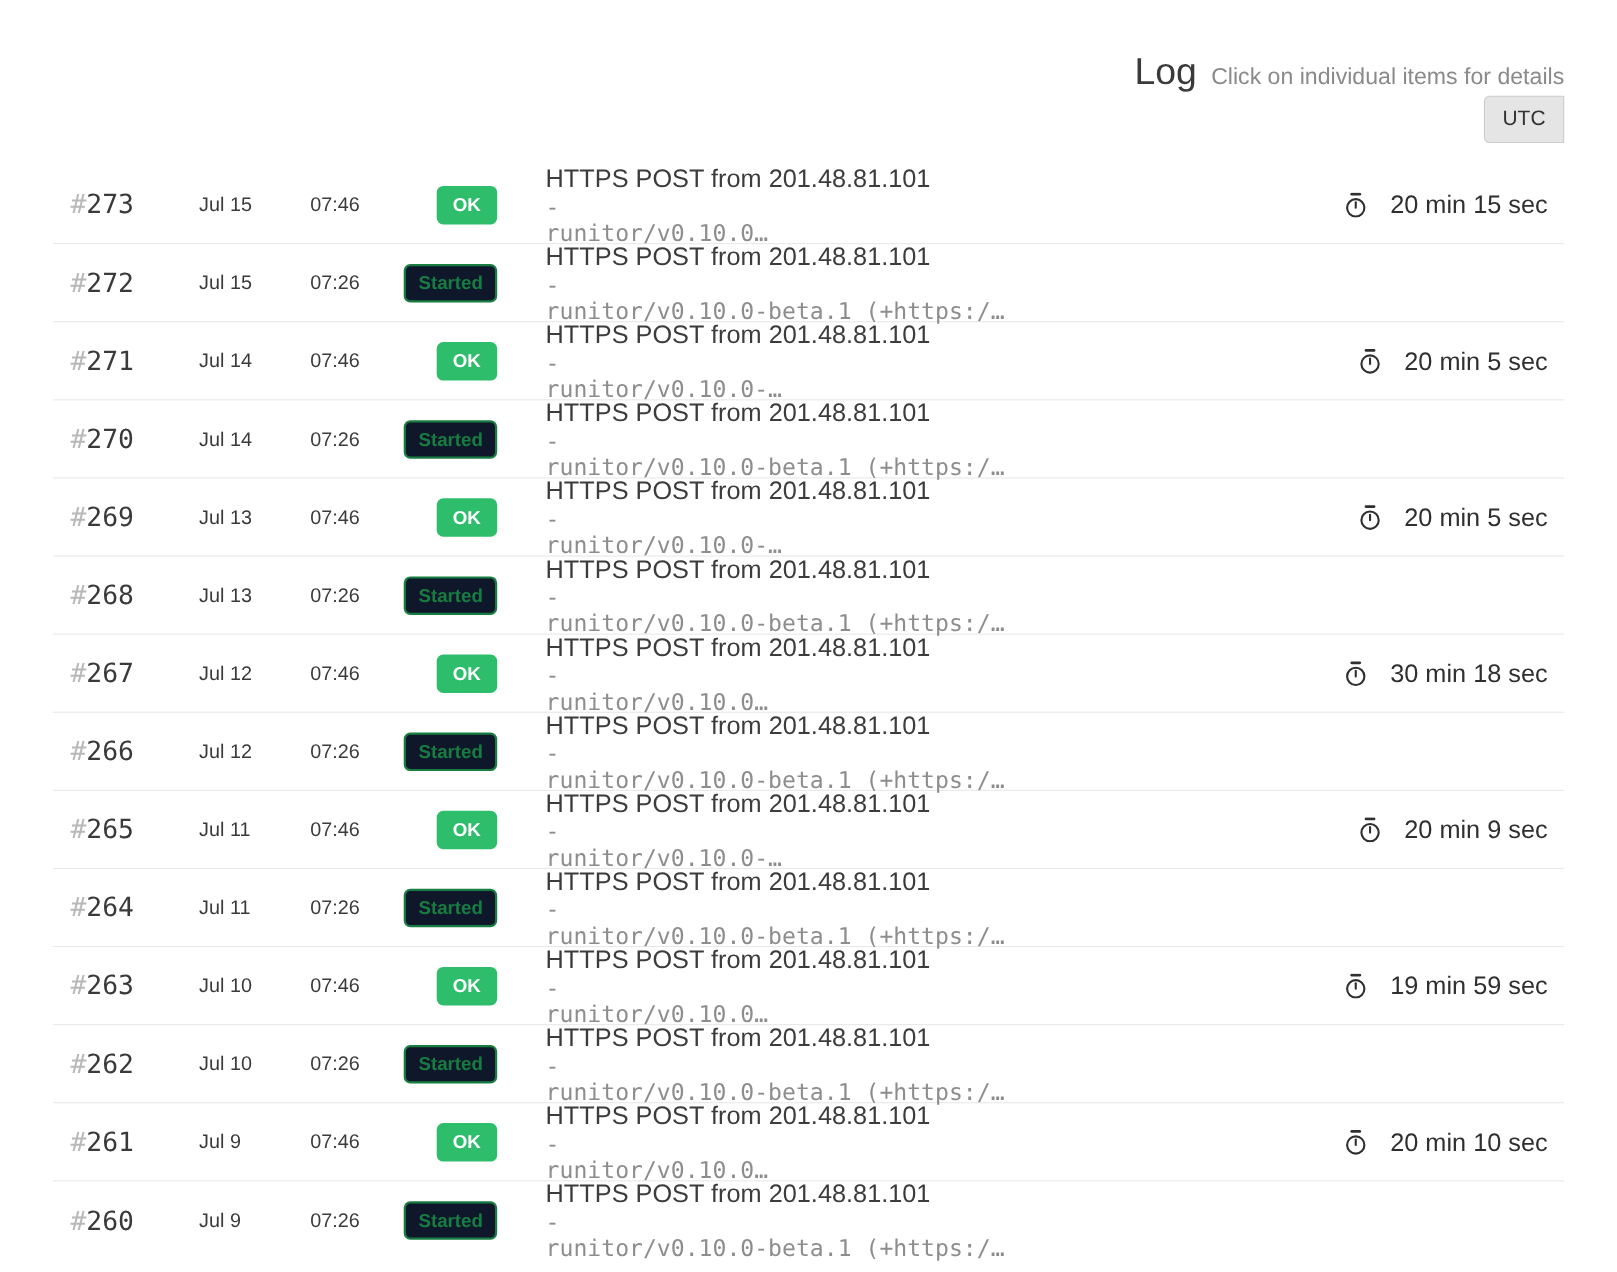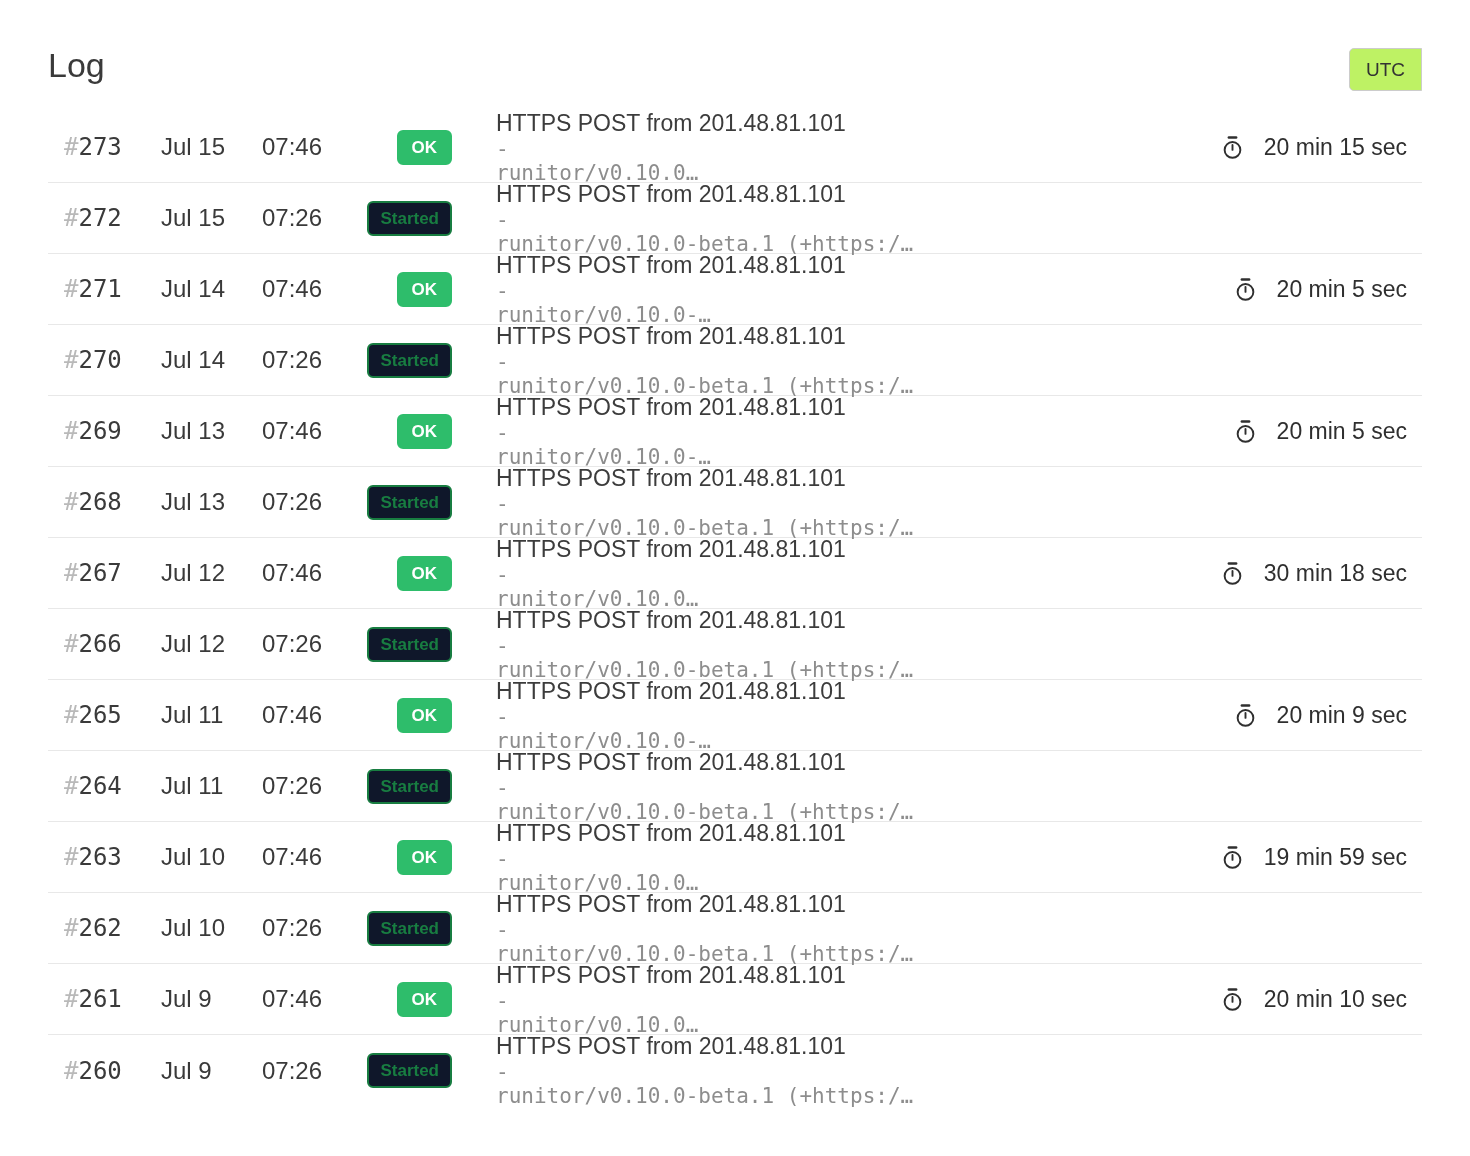--- a/index.html
+++ b/index.html
@@ -10,32 +10,33 @@
   *{box-sizing:border-box;}
   html,body{margin:0;padding:0;background:#ffffff;}
   body{
     width:1470px;min-height:1156px;
     font-family:"Liberation Sans",sans-serif;color:var(--text-dark);
   }
   .page{width:1470px;}
 
   
   .header{
-    display:flex;justify-content:space-between;align-items:flex-start;
+    display:flex;justify-content:space-between;align-items:flex-end;
     padding:46px 48px 0 48px;
+    flex-direction:column;
   }
   .title-block{display:flex;align-items:baseline;}
   .page-title{font-size:34px;font-weight:400;color:#3a3a3a;line-height:1.15;}
   .page-subtitle{font-size:21px;color:var(--text-muted);margin-left:13px;}
 
   .tz-toggle{display:inline-flex;margin-top:2px;}
   .tz-btn{
     font-family:"Liberation Sans",sans-serif;
     font-size:19px;color:#333;line-height:1;
-    padding:11px 16px;background:#bef264;border:1px solid var(--btn-border);
+    padding:11px 16px;background:#e5e5e5;border:1px solid var(--btn-border);
     cursor:pointer;
   }
   .tz-btn.left{border-radius:5px 0 0 5px;}
   .tz-btn.right{border-radius:0 5px 5px 0;margin-left:-1px;}
   .tz-btn.active{
     background:linear-gradient(#ececec,#e2e2e2);
     border-color:var(--btn-active-border);
     box-shadow:inset 0 2px 3px rgba(0,0,0,0.06);
     position:relative;z-index:1;
   }
@@ -49,21 +50,21 @@
     height:71px;
     cursor:pointer;
   }
   .log-row:not(:last-child){border-bottom:1px solid var(--divider);}
 
   .cell-number{
     font-family:"DejaVu Sans Mono",monospace;
     font-size:24px;padding-left:16px;white-space:nowrap;color:#3a3a3a;
   }
   .cell-number .hash{color:var(--hash);}
-  .cell-date,.cell-time{font-size:24px;color:#3a3a3a;white-space:nowrap;}
+  .cell-date,.cell-time{font-size:18px;color:#3a3a3a;white-space:nowrap;margin-left:20px;}
 
   .cell-badge{justify-self:end;}
   .badge{
     display:inline-block;font-weight:bold;font-size:17px;line-height:1;
     border-radius:6px;white-space:nowrap;
   }
   .badge.ok{background:var(--ok-bg);color:#ffffff;padding:7px 13px;border:2px solid var(--ok-bg);}
   .badge.started{background:#0f172a;color:var(--started-green);border:2px solid var(--started-green);padding:7px 11px;text-align:right;}
 
   .cell-event{
@@ -87,20 +88,21 @@
   .stopwatch-icon{display:inline-block;}
 </style>
 </head>
 <body>
 
 <div class="page">
 
   <div class="header">
     <div class="title-block">
       <span class="page-title">Log</span>
+      <span class="page-subtitle">Click on individual items for details</span>
     </div>
     <div class="tz-toggle">
       <button class="tz-btn left">UTC</button>
     </div>
   </div>
 
   <div class="log-table">
       <div class="log-row">
     <span class="cell-number"><span class="hash">#</span><span>273</span></span>
     <span class="cell-date">Jul 15</span>

